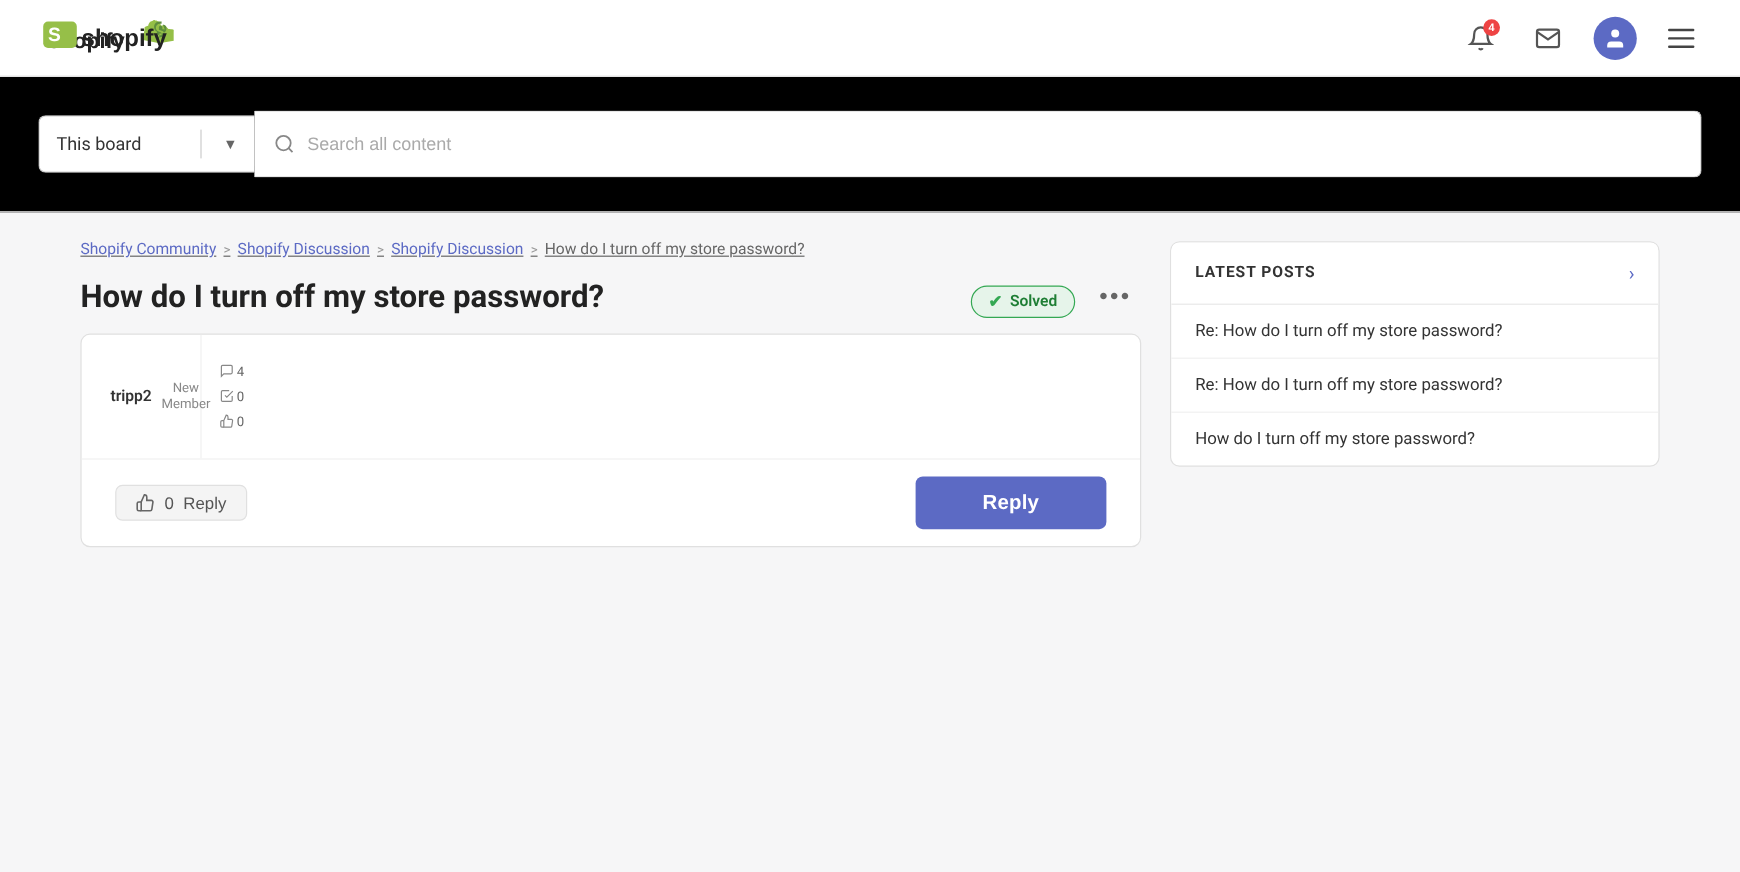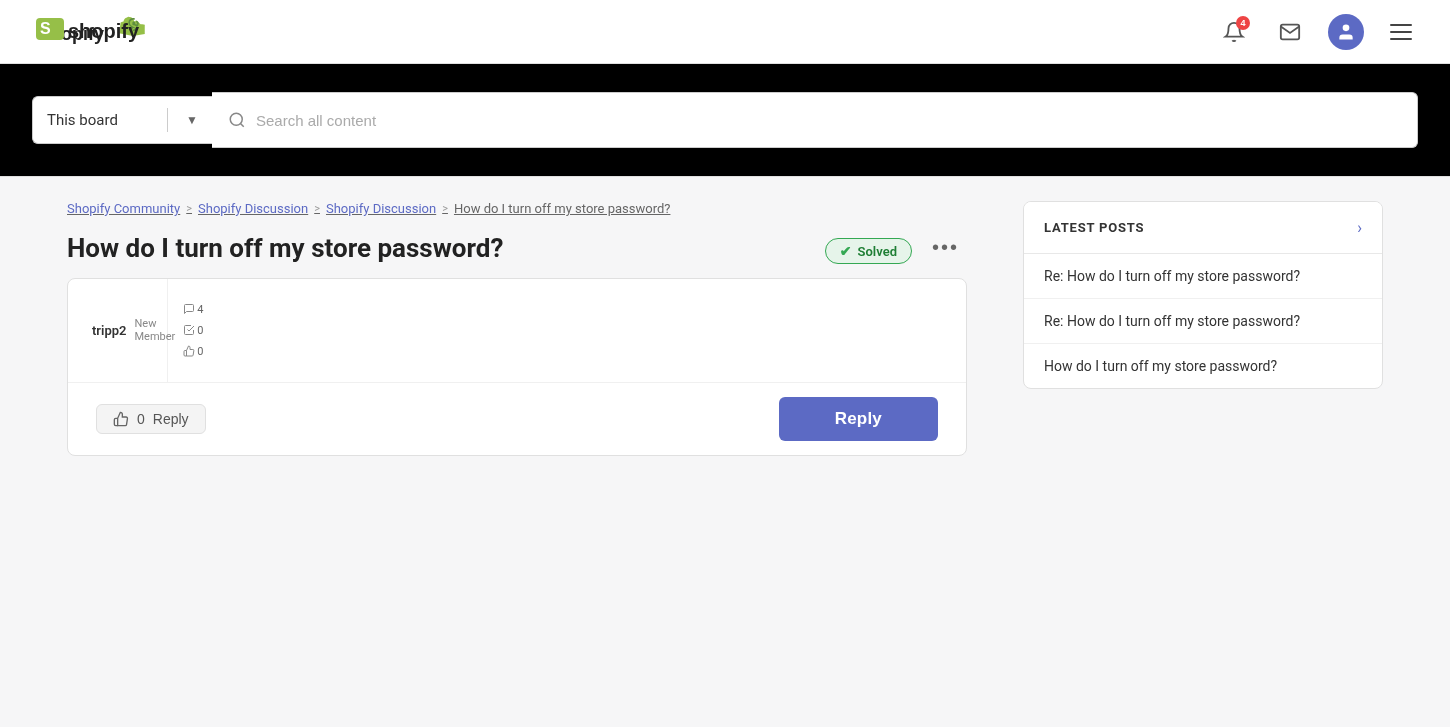--- a/index.html
+++ b/index.html
@@ -251,21 +251,21 @@
     }
     .author-name {
       font-size: 13px;
       font-weight: 600;
       color: #333;
       text-align: center;
     }
     .author-role {
       font-size: 11px;
       color: #888;
-      text-align: left;
+      text-align: center;
     }
     .author-stats {
       display: flex;
       gap: 8px;
       font-size: 11px;
       color: #666;
       flex-wrap: wrap;
       justify-content: center;
     }
     .author-stat {
@@ -324,23 +324,22 @@
       border-radius: 6px;
       padding: 12px 56px;
       font-size: 17px;
       font-weight: 600;
       cursor: pointer;
       letter-spacing: 0.2px;
     }
 
     
     .sidebar-col {
-      width: 360px;
+      width: 408px;
       flex-shrink: 0;
-      margin-left: 32px;
     }
     .latest-posts-card {
       background: #fff;
       border: 1px solid #e0e0e0;
       border-radius: 8px;
       overflow: hidden;
     }
     .latest-posts-header {
       display: flex;
       align-items: center;

